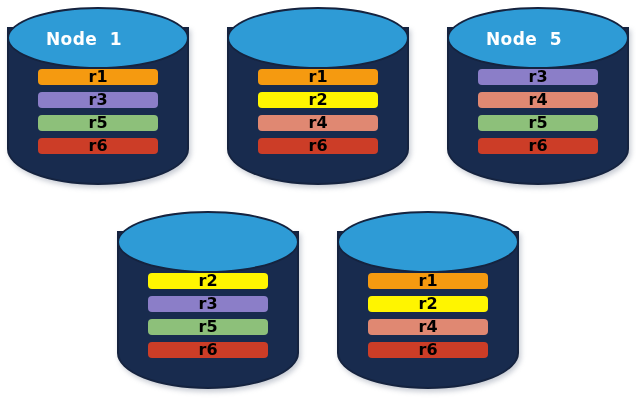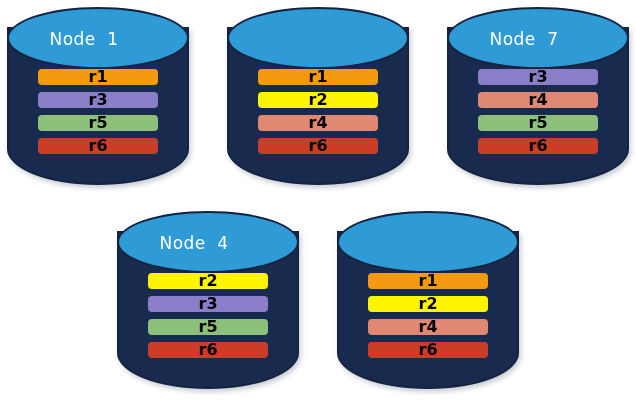--- a/index.html
+++ b/index.html
@@ -51,21 +51,21 @@
   }
 
   .node-title {
     position: absolute;
     left: 0;
     top: 22px;
     width: 154px;
     text-align: center;
     color: #ffffff;
     font-size: 17px;
-    font-weight: 400;
+    font-weight: 700;
     letter-spacing: 0.4px;
     white-space: pre;
     z-index: 3;
   }
 
   
   .bars {
     position: absolute;
     left: 31px;
     top: 62px;
@@ -106,32 +106,31 @@
       <div class="bars">
         <div class="bar" style="background: rgb(245, 154, 16);">r1</div>
         <div class="bar" style="background: rgb(255, 245, 0);">r2</div>
         <div class="bar" style="background: rgb(224, 136, 114);">r4</div>
         <div class="bar" style="background: rgb(204, 61, 39);">r6</div>
       </div>
     </div>
     <div class="node" style="left: 447px; top: 7px;">
       <div class="node-body" style="background: rgb(24, 43, 78);"></div>
       <div class="node-top" style="background: rgb(46, 155, 214);"></div>
-      <div class="node-title">Node  7</div>
+      <div class="node-title">Node  5</div>
       <div class="bars">
         <div class="bar" style="background: rgb(139, 126, 200);">r3</div>
         <div class="bar" style="background: rgb(224, 136, 114);">r4</div>
         <div class="bar" style="background: rgb(141, 192, 122);">r5</div>
         <div class="bar" style="background: rgb(204, 61, 39);">r6</div>
       </div>
     </div>
     <div class="node" style="left: 117px; top: 211px;">
       <div class="node-body" style="background: rgb(24, 43, 78);"></div>
       <div class="node-top" style="background: rgb(46, 155, 214);"></div>
-      <div class="node-title">Node  4</div>
       <div class="bars">
         <div class="bar" style="background: rgb(255, 245, 0);">r2</div>
         <div class="bar" style="background: rgb(139, 126, 200);">r3</div>
         <div class="bar" style="background: rgb(141, 192, 122);">r5</div>
         <div class="bar" style="background: rgb(204, 61, 39);">r6</div>
       </div>
     </div>
     <div class="node" style="left: 337px; top: 211px;">
       <div class="node-body" style="background: rgb(24, 43, 78);"></div>
       <div class="node-top" style="background: rgb(46, 155, 214);"></div>

